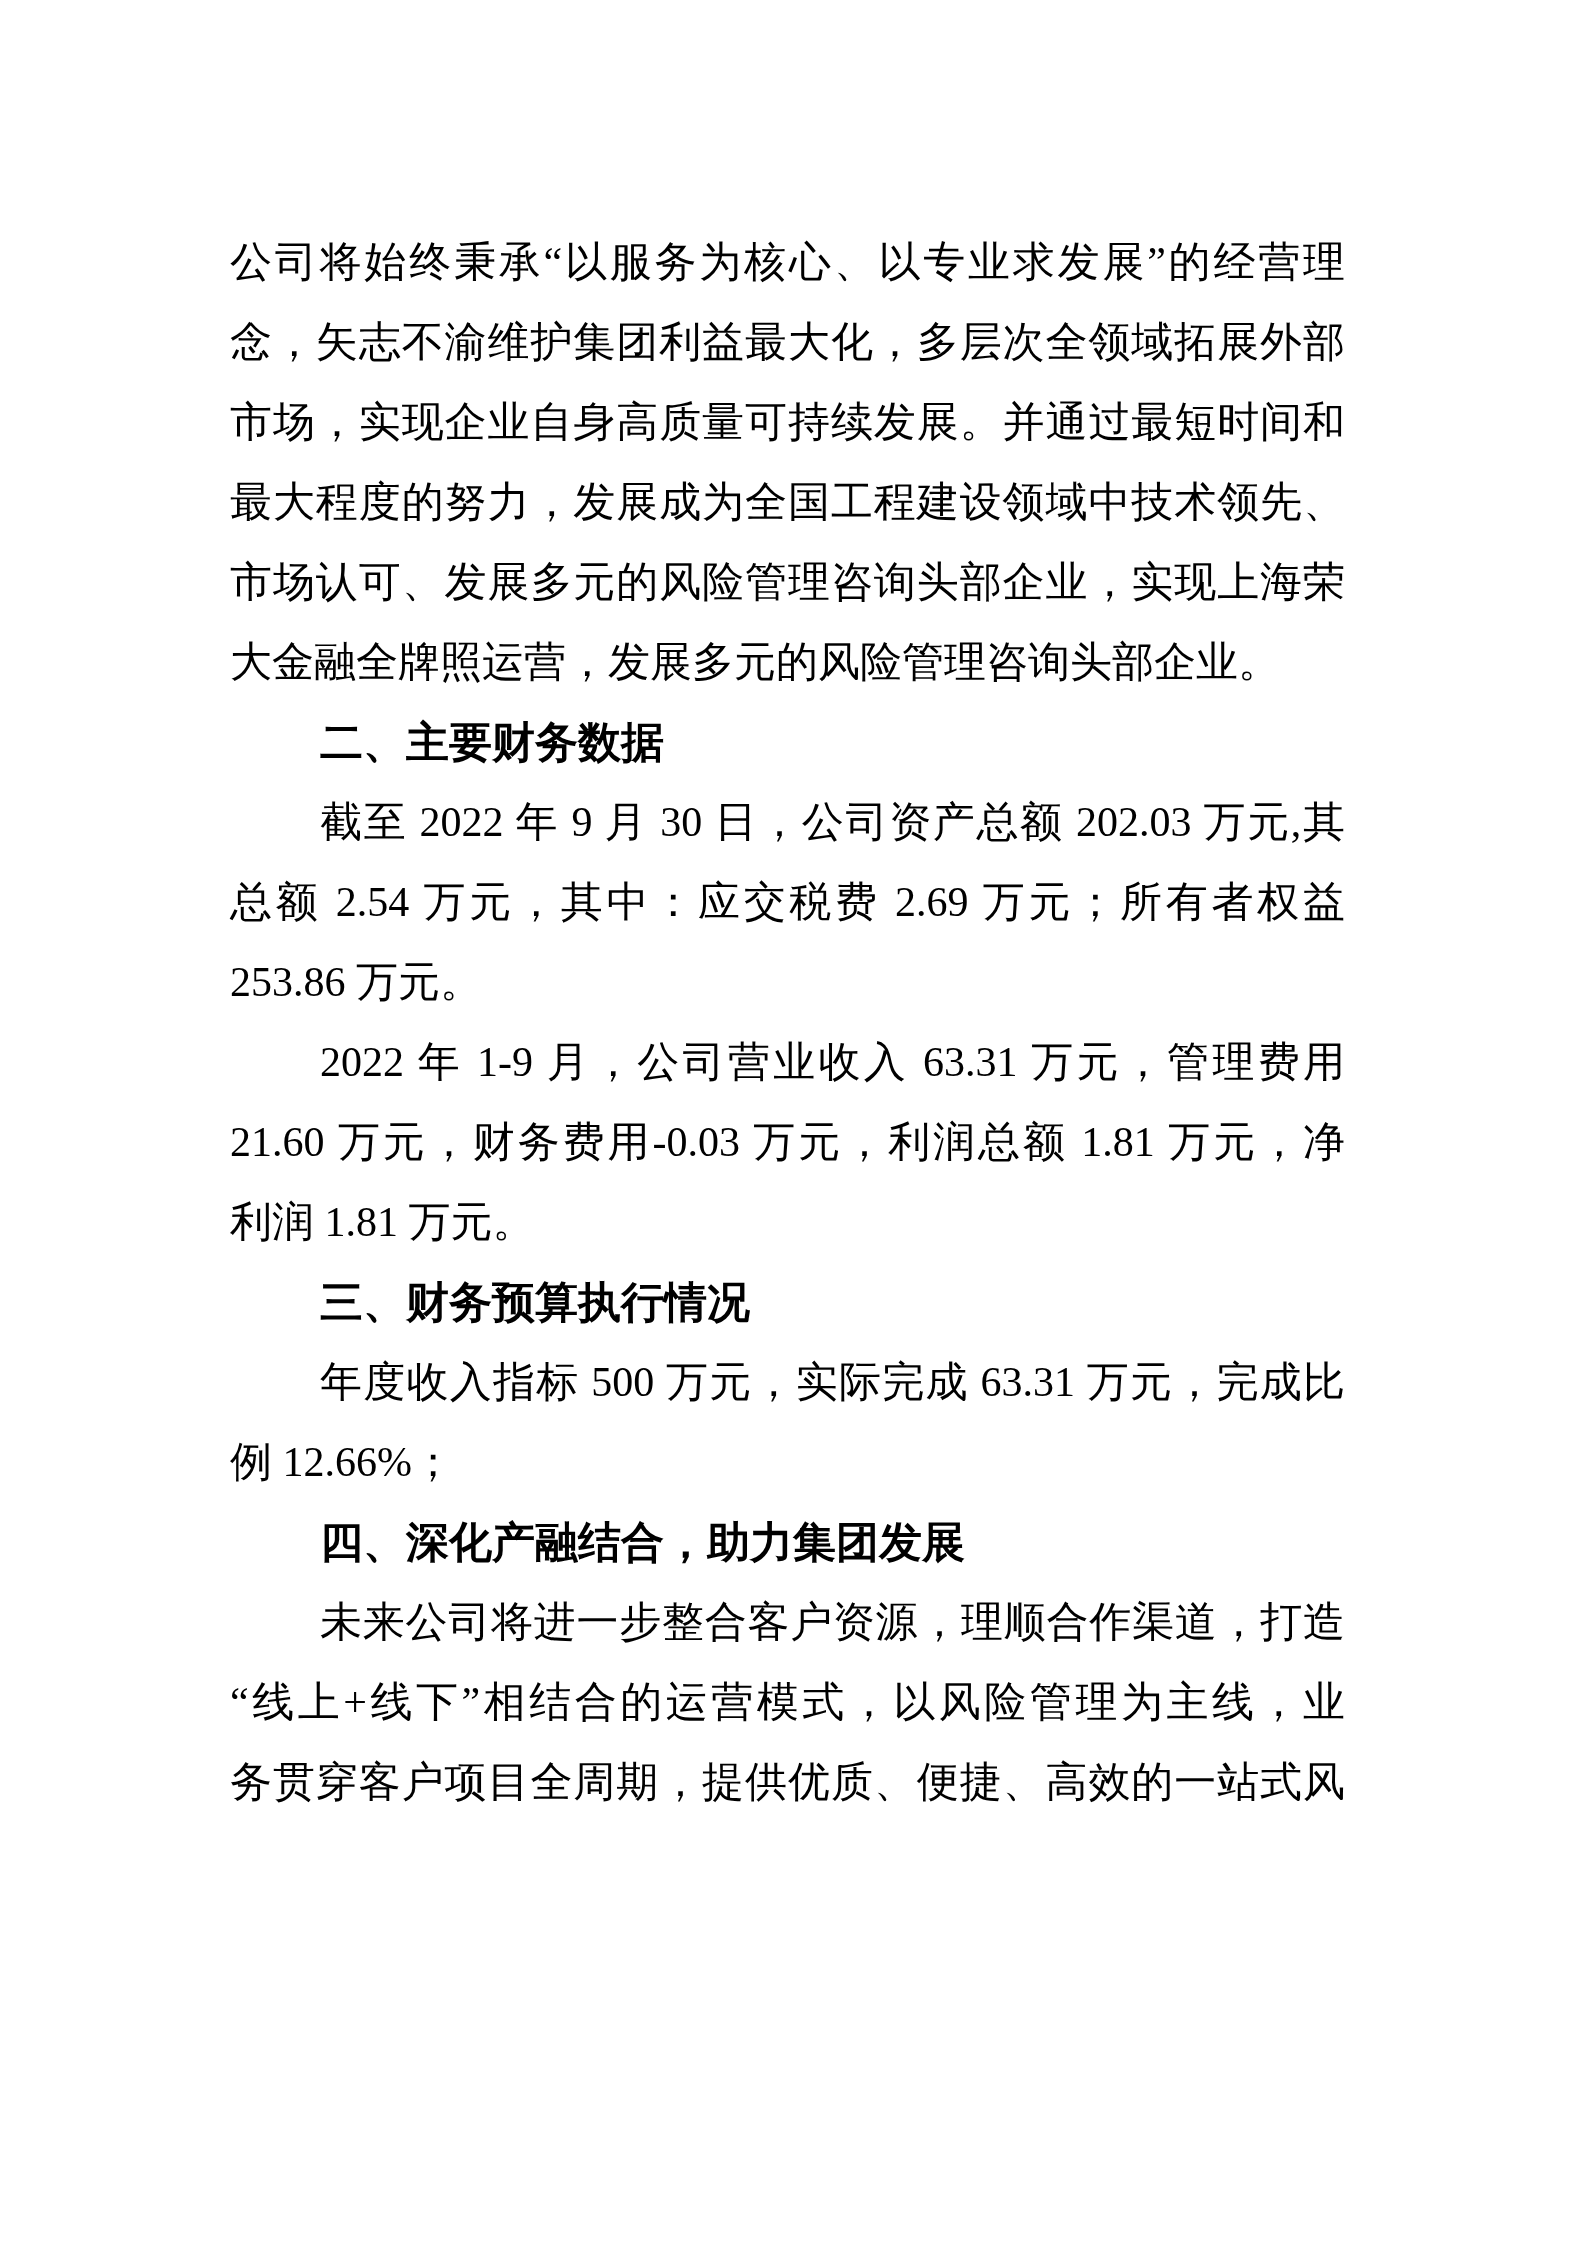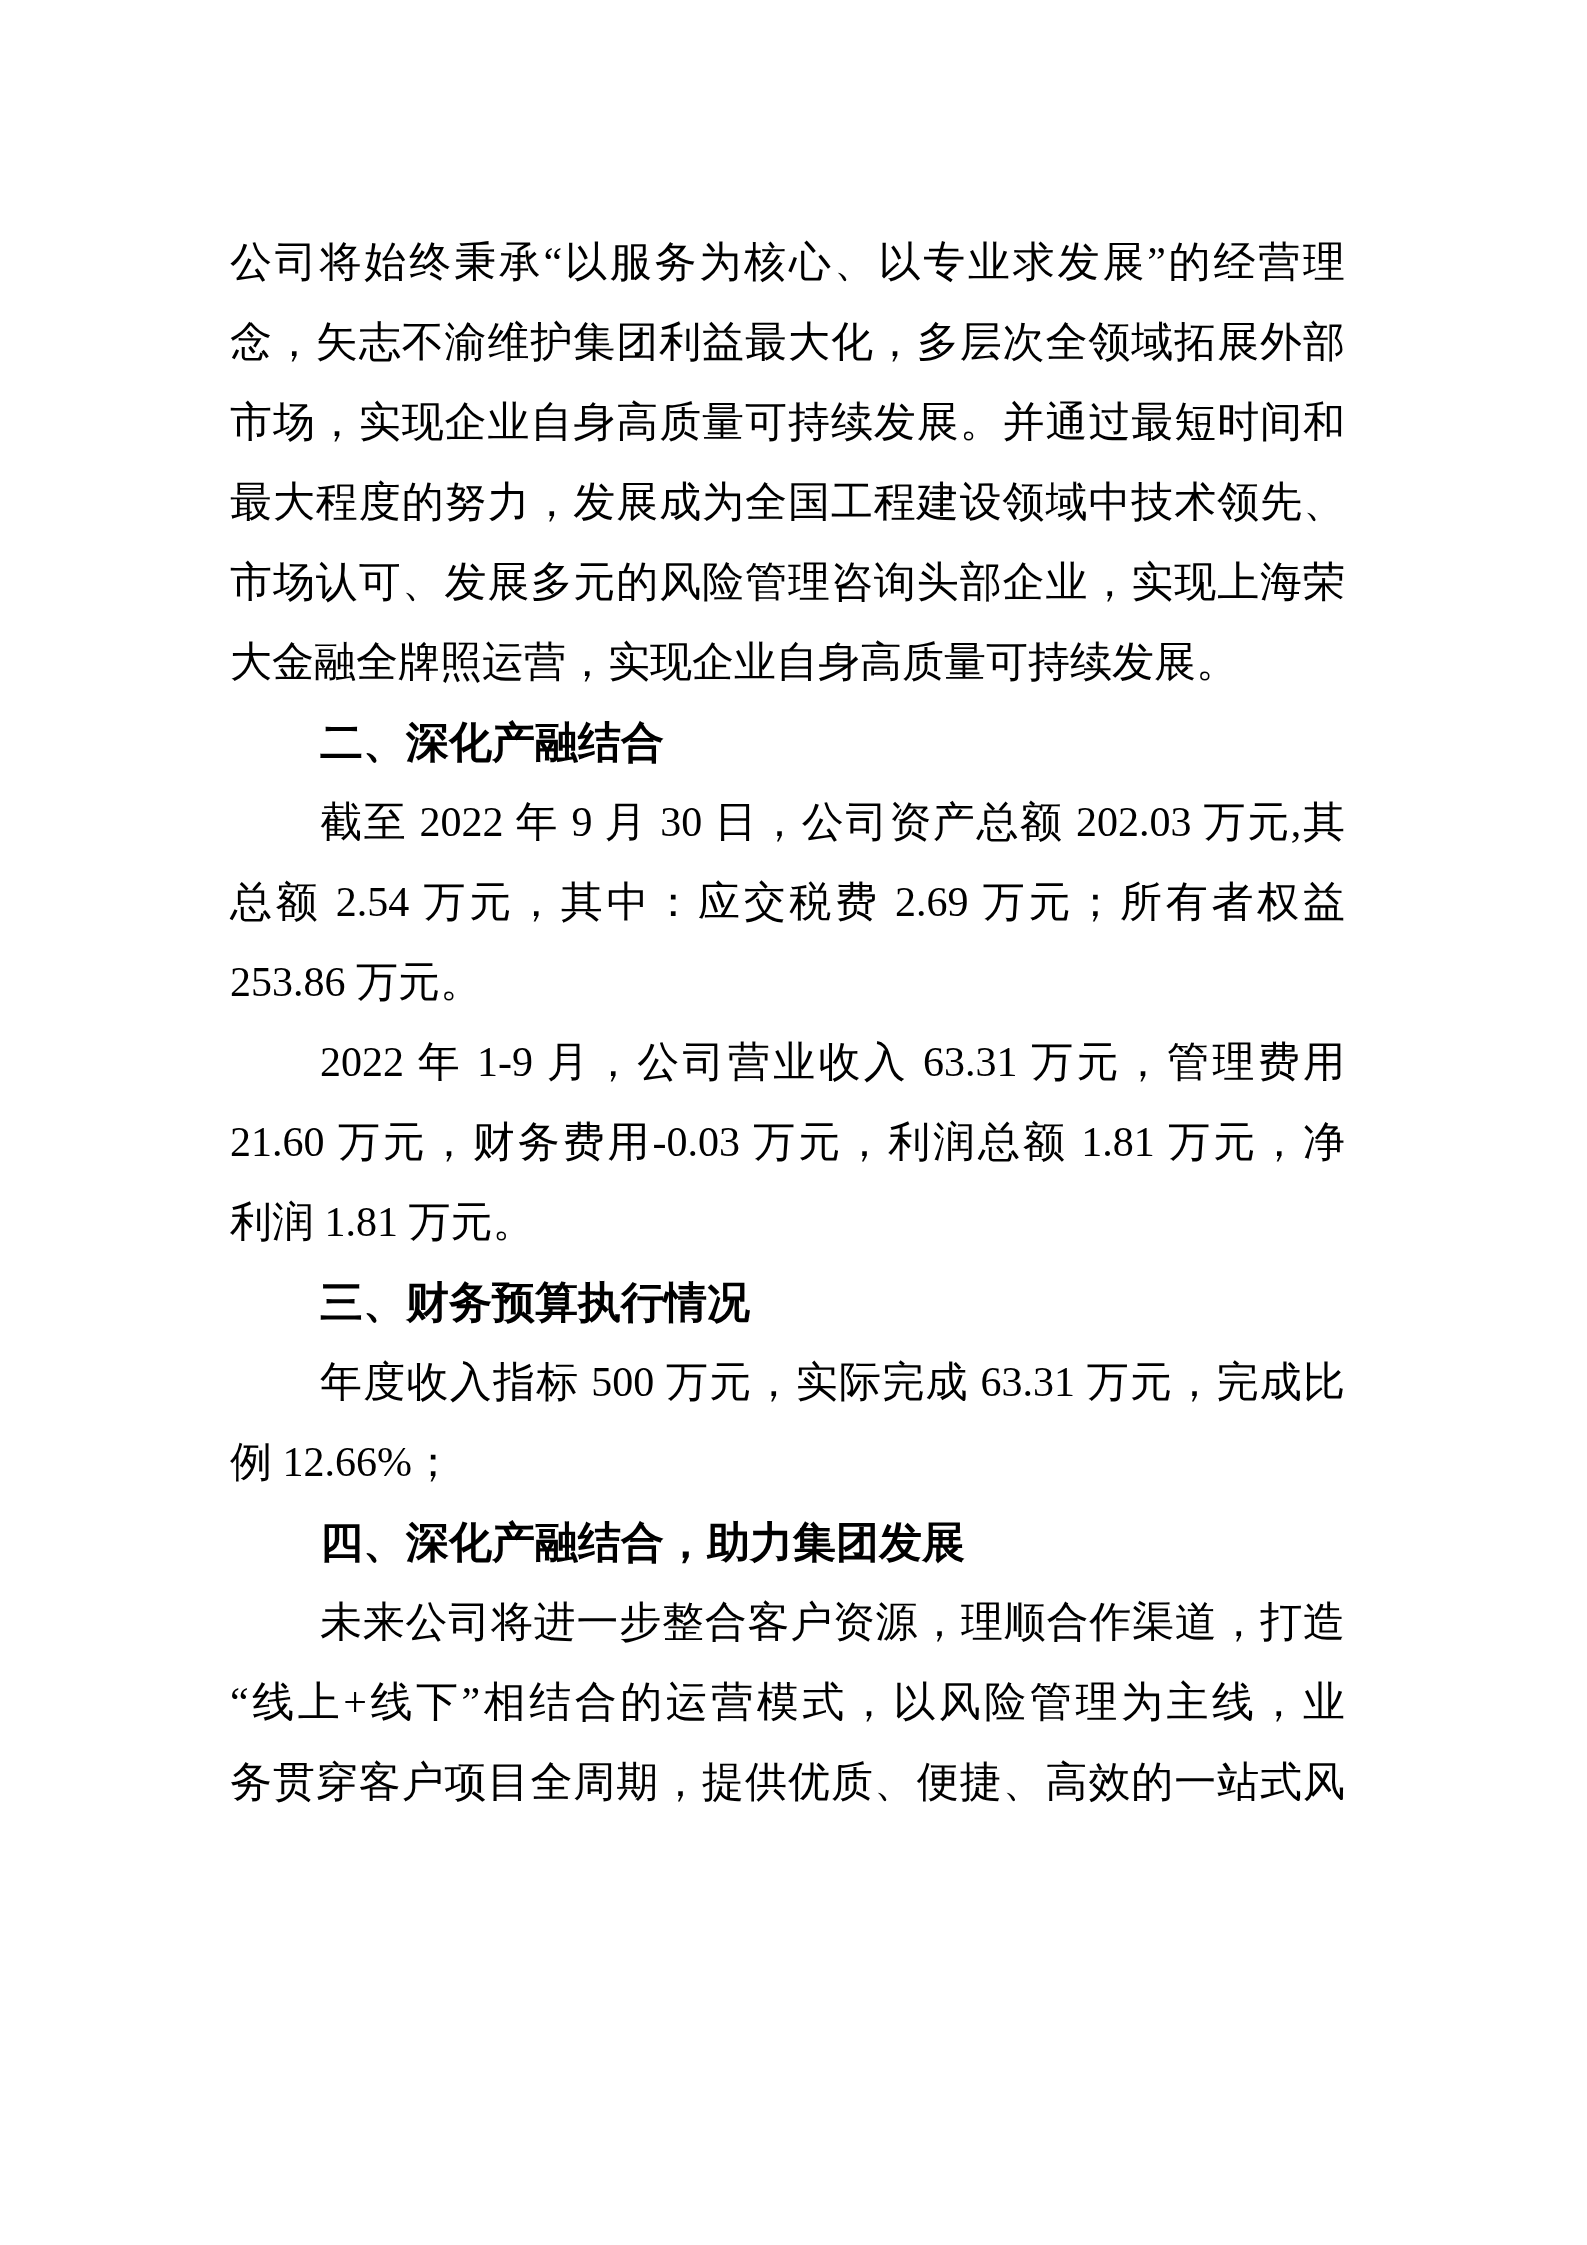--- a/index.html
+++ b/index.html
@@ -56,24 +56,24 @@
 <body>
 
 <div class="page">
   <div class="content">
       <div class="block body">
         <div class="line justified">公司将始终秉承“以服务为核心、以专业求发展”的经营理</div>
         <div class="line justified">念，矢志不渝维护集团利益最大化，多层次全领域拓展外部</div>
         <div class="line justified">市场，实现企业自身高质量可持续发展。并通过最短时间和</div>
         <div class="line justified">最大程度的努力，发展成为全国工程建设领域中技术领先、</div>
         <div class="line justified">市场认可、发展多元的风险管理咨询头部企业，实现上海荣</div>
-        <div class="line">大金融全牌照运营，实现企业自身高质量可持续发展。</div>
+        <div class="line">大金融全牌照运营，发展多元的风险管理咨询头部企业。</div>
       </div>
       <div class="block heading">
-        <div class="line">二、深化产融结合</div>
+        <div class="line">二、主要财务数据</div>
       </div>
       <div class="block body">
         <div class="line indent justified">截至 2022 年 9 月 30 日，公司资产总额 202.03 万元,其</div>
         <div class="line justified">总额 2.54 万元，其中：应交税费 2.69 万元；所有者权益</div>
         <div class="line">253.86 万元。</div>
       </div>
       <div class="block body">
         <div class="line indent justified">2022 年 1-9 月，公司营业收入 63.31 万元，管理费用</div>
         <div class="line justified">21.60 万元，财务费用-0.03 万元，利润总额 1.81 万元，净</div>
         <div class="line">利润 1.81 万元。</div>

